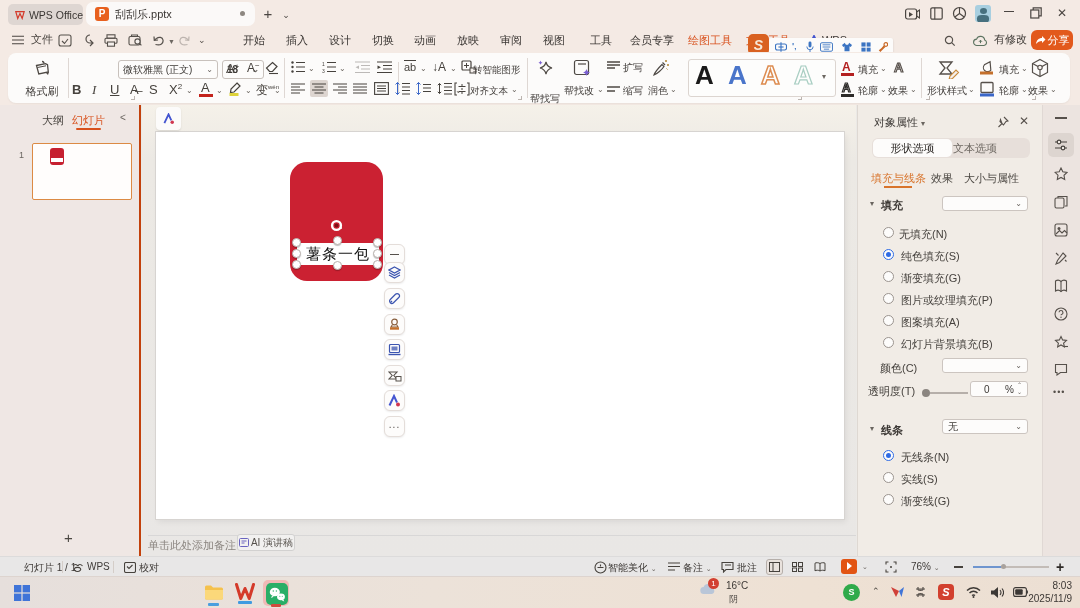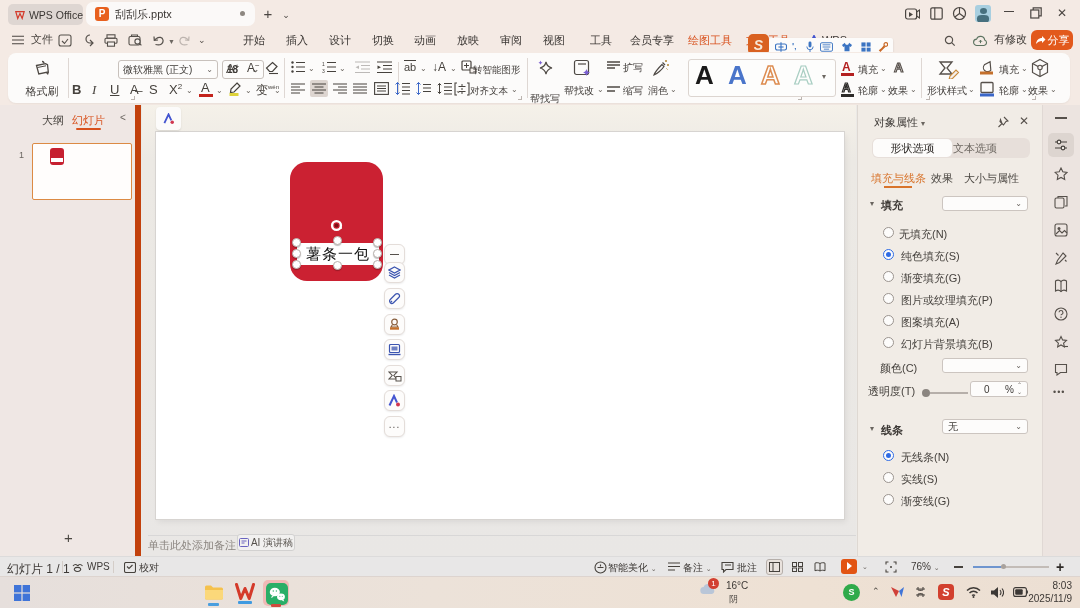--- a/index.html
+++ b/index.html
@@ -19,21 +19,21 @@
 .mtab { position:absolute; top:4px; height:17px; line-height:17px; text-align:center; }
 .orange { color:#d8511d; }
 
 #ribbon { position:absolute; left:0; top:52px; width:1080px; height:53px; background:#f4eae4; font-size:11px; color:#413d3a; }
 #ribboncard { position:absolute; left:8px; top:1px; width:1062px; height:50px; background:#fcfbfa; border-radius:8px; box-shadow:0 1px 2px rgba(0,0,0,0.05); }
 .vsep { position:absolute; top:6px; height:40px; width:1px; background:#ded7d3; }
 .cbx { position:absolute; background:#fdfcfb; border:1px solid #c8c1bc; border-radius:3px; height:19px; font-size:10px; color:#3c3835; display:flex; align-items:center; padding:0 4px;margin-left:46px; }
 .carr { color:#6a6560; font-size:8px; margin-left:auto; }
 
 #main { position:absolute; left:0; top:105px; width:1080px; height:451px; background:#ebe9e6; }
-#leftpanel { position:absolute; left:0; top:0; width:141px; height:451px; background:#efe7e4; border-right:6px solid #c2410c; }
+#leftpanel { position:absolute; left:0; top:0; width:141px; height:451px; background:#efe7e4; border-right:2px solid #c2410c; }
 #canvasarea { position:absolute; left:142px; top:0; width:714px; height:451px; background:linear-gradient(180deg,#f5f1e9 0%,#ece9e4 12%,#e9e7e5 100%); }
 #slide { position:absolute; left:14px; top:27px; width:688px; height:387px; background:#ffffff; box-shadow:0 0 0 1px #d7d4d1, 2px 3px 6px rgba(0,0,0,0.07); }
 #rightpanel { position:absolute; left:857px; top:0; width:185px; height:451px; background:#f1ece6; border-left:1px solid #ded8d2; font-size:11px; color:#3c3835; }
 #iconstrip { position:absolute; left:1042px; top:0; width:38px; height:451px; background:#ece4e0; border-left:1px solid #e0d8d4; }
 
 #redcard { position:absolute; left:148px; top:57px; width:93px; height:119px; background:#cb2132; border-radius:17px; }
 #textbox { position:absolute; left:155px; top:138px; width:82px; height:22px; background:#fff; display:flex; align-items:center; justify-content:center; font-size:15px; color:#111; letter-spacing:1px; }
 .hdl { position:absolute; width:9px; height:9px; background:#fff; border:1px solid #b9b2ae; border-radius:50%; box-shadow:0 1px 1px rgba(0,0,0,.25); }
 
 .fbtn { position:absolute; left:242px; width:21px; height:21px; background:#fdfcfb; border:1px solid #e4ddd9; border-radius:6px; box-shadow:0 1px 2px rgba(0,0,0,.08); display:flex; align-items:center; justify-content:center; }
@@ -560,21 +560,21 @@
           <path d="M10 11.5h4" stroke="#56504b" stroke-width="1.1"></path>
         </svg>
       <svg class="abs ico" style="left:11px;top:258px;" width="14" height="13" viewBox="0 0 14 13">
           <path d="M1.5 1.5h11v8h-6L3 12v-2.5H1.5z" fill="none" stroke="#56504b" stroke-width="1.1"></path>
         </svg>
       <div class="abs" style="left:10px;top:282px;font-size:9px;color:#56504b;letter-spacing:1px;">•••</div>
     </div>
   </div>
 
   <div id="statusbar">
-    <div class="abs" style="left:7px;top:4px;font-size:12px;">幻灯片 1 / 1</div>
+    <div class="abs" style="left:24px;top:4px;font-size:10px;">幻灯片 1 / 1</div>
     <div class="abs" style="left:62px;top:4px;width:1px;height:12px;background:#d4cdc8;"></div>
     <svg class="abs ico" style="left:71px;top:5px;" width="13" height="11" viewBox="0 0 13 11">
         <path d="M2 4c1.5-2 4-2 4.5 0M7 4c.5-2 3-2 4.5 0" fill="none" stroke="#46423d" stroke-width="1.1"></path>
         <path d="M3.5 6.5c1-1.5 5-1.5 6 0 .8 1.2-.5 3-3 3s-3.8-1.8-3-3z" fill="none" stroke="#46423d" stroke-width="1.1"></path>
       </svg>
     <div class="abs" style="left:87px;top:4px;font-size:10px;">WPS</div>
     <div class="abs" style="left:113px;top:4px;width:1px;height:12px;background:#d4cdc8;"></div>
     <svg class="abs ico" style="left:124px;top:5px;" width="12" height="11" viewBox="0 0 12 11">
         <rect x="0.5" y="0.5" width="11" height="10" rx="1.5" fill="none" stroke="#46423d" stroke-width="1.1"></rect>
         <path d="M3 4.5l2 2 3.5-3.5" fill="none" stroke="#46423d" stroke-width="1.1"></path>

